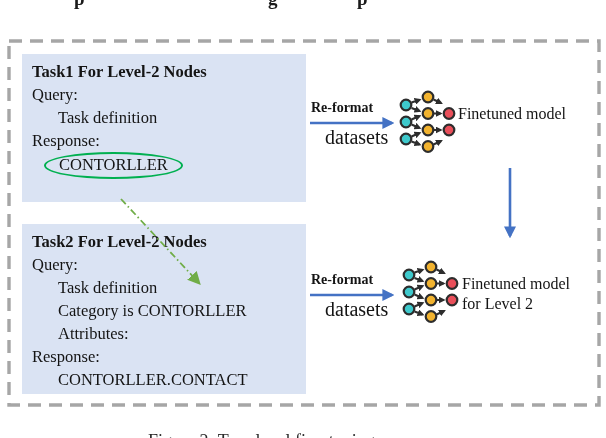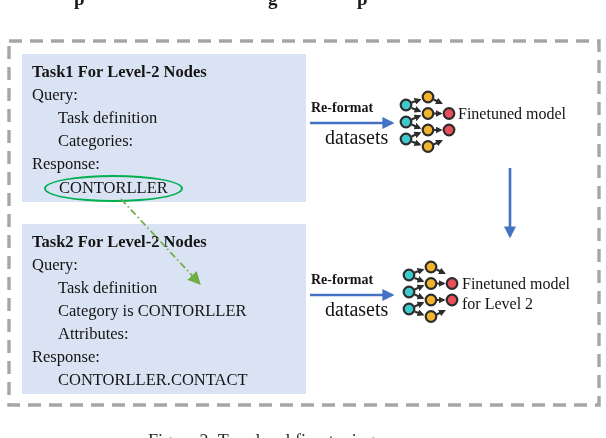--- a/index.html
+++ b/index.html
@@ -44,21 +44,20 @@
   <div class="top-strip">
     <span class="top-frag" style="left:74px;">p</span>
     <span class="top-frag" style="left:268px;">g</span>
     <span class="top-frag" style="left:357px;">p</span>
   </div>
 
   <div class="task-box box1">
     <div class="t-title">Task1 For Level-2 Nodes</div>
     <div>Query:</div>
     <div class="indent">Task definition</div>
-    <div class="indent">Categories:</div>
     <div>Response:</div>
     <div class="resp-line">
       <span class="ellipse-wrap">
         <span>CONTORLLER</span>
       </span>
     </div>
   </div>
 
   <div class="task-box box2">
     <div class="t-title">Task2 For Level-2 Nodes</div>

